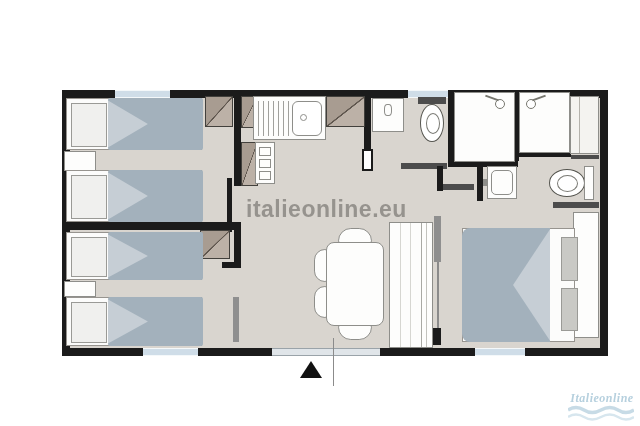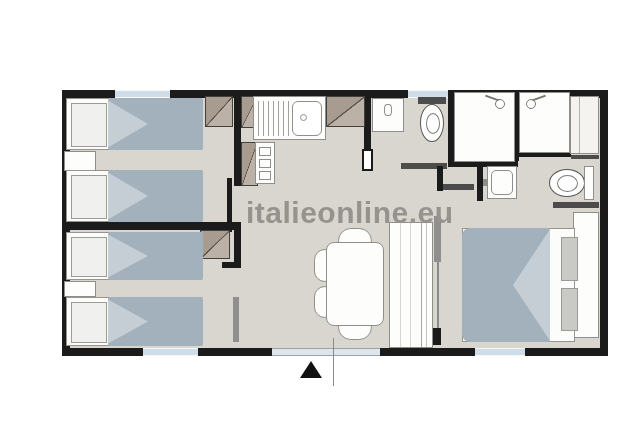--- a/index.html
+++ b/index.html
@@ -19,21 +19,21 @@
   .fold{position:absolute;left:0;top:0;width:100%;height:100%;background:#c6ced5;
         clip-path:polygon(0% 5%,42% 50%,0% 95%);}
   .foldR{position:absolute;left:0;top:0;width:100%;height:100%;background:#c6ced5;
         clip-path:polygon(100% 1%,58% 50%,100% 99%);}
   .cab{background:linear-gradient(to bottom right,#a89c91 48.5%,#5f564e 49.5%,#5f564e 51.5%,#bcb1a7 52.5%);
        border:1px solid #42403c;}
   .chair{background:#fdfdfc;border:1px solid #8e8e8a;}
   .ribs{background:repeating-linear-gradient(90deg,#a0a09c 0 1px,transparent 1px 5px);}
   .toiletbowl{background:#ffffff;border:1.5px solid #55554f;border-radius:50%;}
   .inner-ellipse{position:absolute;border:1px solid #7a7a74;border-radius:50%;}
-  .watermark{color:#96938e;font-weight:bold;font-size:30px;letter-spacing:0.5px;line-height:1;}
+  .watermark{color:#96938e;font-weight:bold;font-size:23px;letter-spacing:0.5px;line-height:1;}
   .brand-title{color:#b6d0de;font-family:"Liberation Serif",serif;font-weight:bold;
                font-style:italic;font-size:12px;letter-spacing:0.5px;line-height:1;}
   .thinline{background:#8b8b8b;}
   .tri-up{width:0;height:0;border-left:11px solid transparent;border-right:11px solid transparent;
           border-bottom:17px solid #111;}
   .shead{border:1.5px solid #77776f;border-radius:50%;background:#fff;}
 </style>
 </head>
 <body>
 
@@ -166,14 +166,21 @@
     <div class="abs" style="left:36px;top:0;width:1px;height:124px;background:#c2c2bd;"></div>
     <div class="abs" style="left:10px;top:0;width:1px;height:124px;background:#d6d6d1;"></div>
     <div class="abs" style="left:20px;top:0;width:1px;height:124px;background:#d6d6d1;"></div>
   </div>
 
   <div class="abs thinline" style="left:333px;top:338px;width:1px;height:48px;"></div>
   <div class="abs tri-up" style="left:300px;top:361px;"></div>
 
   <div class="abs watermark" style="left:246px;top:198px;">italieonline.eu</div>
 
+  <div class="abs" style="left:568px;top:392px;width:68px;height:30px;">
+    <div class="brand-title" style="text-align:center;">Italieonline</div>
+    <svg width="66" height="16" viewBox="0 0 66 16" style="display:block;margin-top:1px;">
+      <path d="M0 5 Q 8 0 16 5 T 33 5 T 50 5 T 66 5" fill="none" stroke="#c7dbe6" stroke-width="3.5"></path>
+      <path d="M0 12 Q 8 7 16 12 T 33 12 T 50 12 T 66 12" fill="none" stroke="#d7e6ee" stroke-width="2.5"></path>
+    </svg>
+  </div>
 
 </div>
 
 </body></html>

